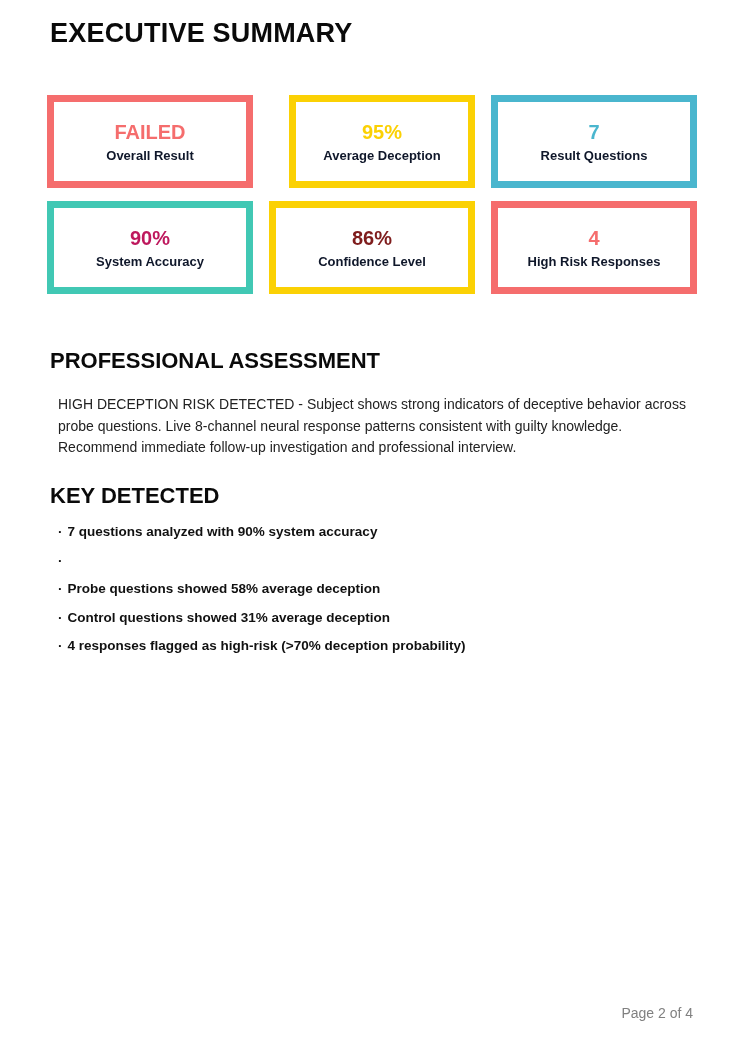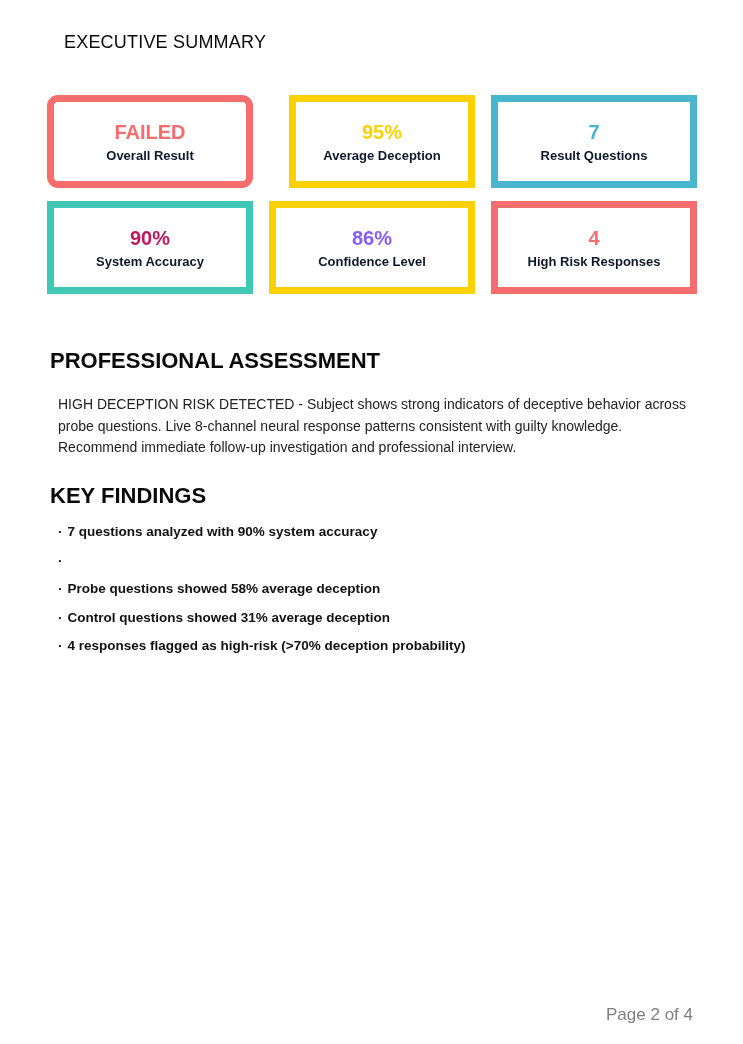--- a/index.html
+++ b/index.html
@@ -9,25 +9,25 @@
     height: 1044px;
     background: #ffffff;
     font-family: "Liberation Sans", "DejaVu Sans", sans-serif;
     color: #111111;
     overflow: hidden;
   }
   .doc-title {
     position: absolute;
     left: 50px;
     top: 18px;
-    font-size: 18px;
-    font-weight: 400;
+    font-size: 27px;
+    font-weight: 700;
     letter-spacing: 0.2px;
     color: #0a0a0a;
-    margin: 14px;
+    margin: 0;
   }
   .cards-grid {
     position: absolute;
     left: 47px;
     top: 95px;
     width: 650px;
     display: grid;
     grid-template-columns: repeat(3, 1fr);
     column-gap: 16px;
     row-gap: 13px;
@@ -90,70 +90,70 @@
     font-size: 13.5px;
     font-weight: 700;
     line-height: 16px;
     color: #111111;
   }
   .finding-bullet { font-weight: 700; }
   .page-footer {
     position: absolute;
     right: 50px;
     top: 1005px;
-    font-size: 17px;
+    font-size: 14px;
     color: #808080;
   }
 </style>
 </head>
 <body>
 
 <div class="page">
 
   <h1 class="doc-title">EXECUTIVE SUMMARY</h1>
 
   <div class="cards-grid">
 
-    <div class="stat-card" style="border-color: rgb(245, 109, 109); border-radius: 11px;">
+    <div class="stat-card" style="border-color: rgb(245, 109, 109);">
       <div class="stat-value" style="color: rgb(245, 109, 109);">FAILED</div>
       <div class="stat-label">Overall Result</div>
     </div>
 
     <div class="stat-card" style="border-color: rgb(251, 209, 4); margin-left: 20px;">
       <div class="stat-value" style="color: rgb(251, 209, 4);">95%</div>
       <div class="stat-label">Average Deception</div>
     </div>
 
     <div class="stat-card" style="border-color: rgb(74, 182, 206);">
       <div class="stat-value" style="color: rgb(74, 182, 206);">7</div>
       <div class="stat-label">Result Questions</div>
     </div>
 
     <div class="stat-card" style="border-color: rgb(65, 200, 180);">
       <div class="stat-value" style="color: #be185d;">90%</div>
       <div class="stat-label">System Accuracy</div>
     </div>
 
     <div class="stat-card" style="border-color: rgb(251, 209, 4);">
-      <div class="stat-value" style="color: #8b5cf6;">86%</div>
+      <div class="stat-value" style="color: #7f1d1d;">86%</div>
       <div class="stat-label">Confidence Level</div>
     </div>
 
     <div class="stat-card" style="border-color: rgb(245, 109, 109);">
       <div class="stat-value" style="color: rgb(245, 109, 109);">4</div>
       <div class="stat-label">High Risk Responses</div>
     </div>
 
   </div>
 
   <h2 id="pa-heading" class="section-heading">PROFESSIONAL ASSESSMENT</h2>
 
   <p class="body-paragraph">HIGH DECEPTION RISK DETECTED - Subject shows strong indicators of deceptive behavior across probe questions. Live 8-channel neural response patterns consistent with guilty knowledge. Recommend immediate follow-up investigation and professional interview.</p>
 
-  <h2 id="kf-heading" class="section-heading">KEY FINDINGS</h2>
+  <h2 id="kf-heading" class="section-heading">KEY DETECTED</h2>
 
   <div class="findings-list">
     <div class="finding-item">
       <span class="finding-bullet">·</span>
       <span>7 questions analyzed with 90% system accuracy</span>
     </div>
     <div class="finding-item">
       <span class="finding-bullet">·</span>
     </div>
     <div class="finding-item">

